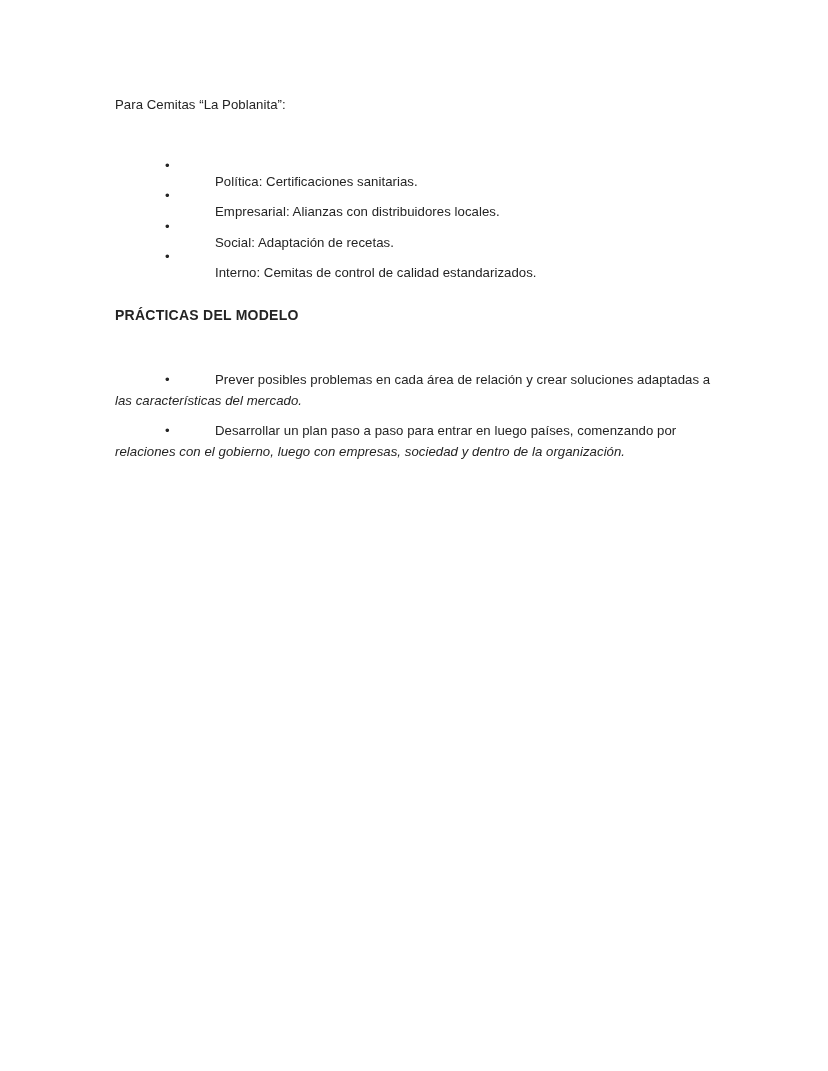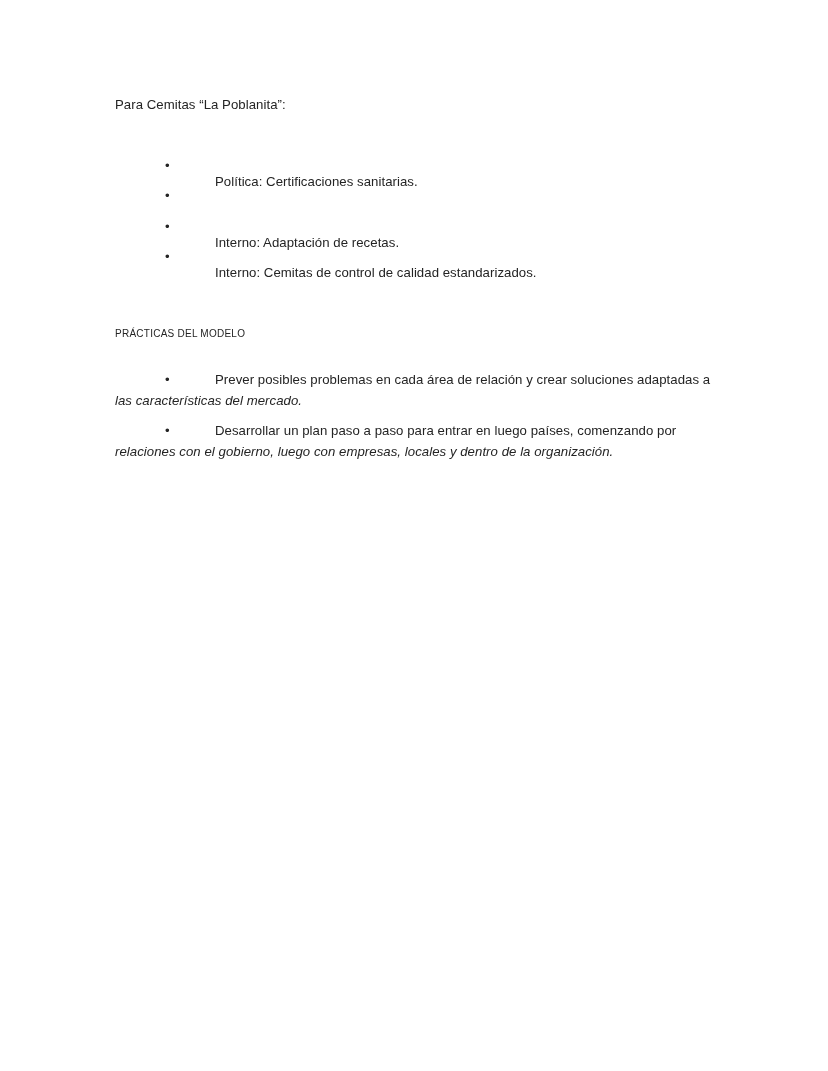--- a/index.html
+++ b/index.html
@@ -72,26 +72,27 @@
   .bullet-text {
     position: absolute;
     left: 100px;
     top: 0;
     margin-top: 16px;
   }
 
   
   .section-heading {
     position: absolute;
-    top: 325px;
+    top: 306px;
     left: 0;
-    font-size: 10px;
+    font-size: 14px;
     line-height: 18px;
     letter-spacing: 0.25px;
     white-space: nowrap;
+    font-weight: bold;
   }
 
   
   .para-block {
     position: absolute;
     left: 0;
     width: 598px;
   }
   .para-block.first { top: 370px; }
   .para-block.second { top: 421px; }
@@ -129,41 +130,42 @@
 
     <div class="intro-line">Para Cemitas “La Poblanita”:</div>
 
     <ul class="bullet-list">
       <li class="bullet-item">
         <span class="bullet-marker">•</span>
         <span class="bullet-text">Política: Certificaciones sanitarias.</span>
       </li>
       <li class="bullet-item">
         <span class="bullet-marker">•</span>
+        <span class="bullet-text">Empresarial: Alianzas con distribuidores locales.</span>
       </li>
       <li class="bullet-item">
         <span class="bullet-marker">•</span>
-        <span class="bullet-text">Interno: Adaptación de recetas.</span>
+        <span class="bullet-text">Social: Adaptación de recetas.</span>
       </li>
       <li class="bullet-item">
         <span class="bullet-marker">•</span>
         <span class="bullet-text">Interno: Cemitas de control de calidad estandarizados.</span>
       </li>
     </ul>
 
     <div class="section-heading">PRÁCTICAS DEL MODELO</div>
 
     <div class="para-block first">
       <div class="para-line para-first-line">
         <span class="para-bullet">•</span><span class="para-lead">Prever posibles problemas en cada área de relación y crear soluciones adaptadas a</span>
       </div>
       <div class="para-line para-cont">las características del mercado.</div>
     </div>
 
     <div class="para-block second">
       <div class="para-line para-first-line">
         <span class="para-bullet">•</span><span class="para-lead">Desarrollar un plan paso a paso para entrar en luego países, comenzando por</span>
       </div>
-      <div class="para-line para-cont">relaciones con el gobierno, luego con empresas, locales y dentro de la organización.</div>
+      <div class="para-line para-cont">relaciones con el gobierno, luego con empresas, sociedad y dentro de la organización.</div>
     </div>
 
   </div>
 </div>
 
 </body></html>

